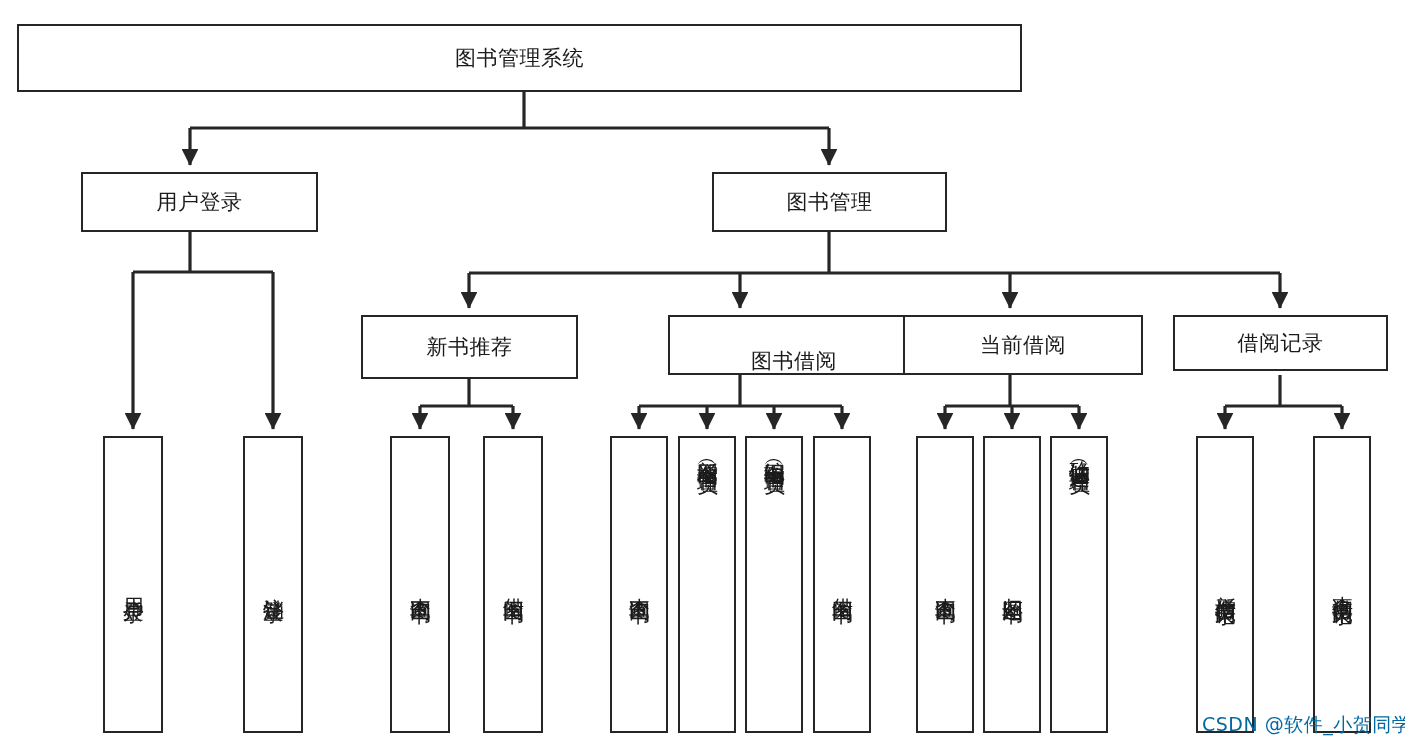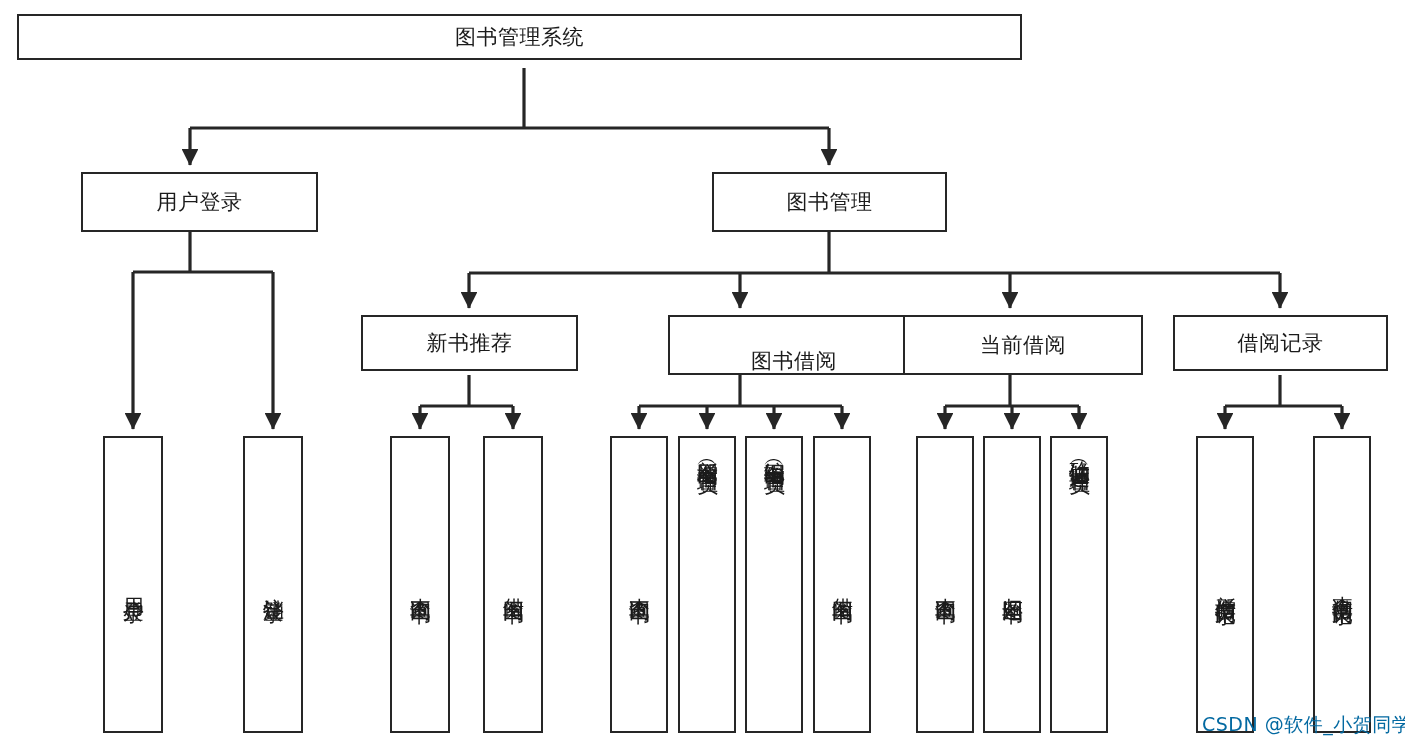--- a/index.html
+++ b/index.html
@@ -118,32 +118,32 @@
       <path d="M 1012 406 L 1012 429" marker-end="url(#arrow)"></path>
       <path d="M 1079 406 L 1079 429" marker-end="url(#arrow)"></path>
 
       <path d="M 1280 375 L 1280 406"></path>
       <path d="M 1225 406 L 1342 406"></path>
       <path d="M 1225 406 L 1225 429" marker-end="url(#arrow)"></path>
       <path d="M 1342 406 L 1342 429" marker-end="url(#arrow)"></path>
     </g>
   </svg>
 
-  <div class="node-box" style="left:17px; top:14px; width:1005px; height:46px;">
+  <div class="node-box" style="left:17px; top:24px; width:1005px; height:68px;">
     <span class="node-label">图书管理系统</span>
   </div>
 
   <div class="node-box" style="left:81px; top:172px; width:237px; height:60px;">
     <span class="node-label">用户登录</span>
   </div>
   <div class="node-box" style="left:712px; top:172px; width:235px; height:60px;">
     <span class="node-label">图书管理</span>
   </div>
 
-  <div class="node-box" style="left:361px; top:315px; width:217px; height:56px;">
+  <div class="node-box" style="left:361px; top:315px; width:217px; height:64px;">
     <span class="node-label">新书推荐</span>
   </div>
   <div class="node-box" style="left:668px; top:315px; width:252px; height:60px;align-items:flex-end;">
     <span class="node-label">图书借阅</span>
   </div>
   <div class="node-box" style="left:903px; top:315px; width:240px; height:60px;">
     <span class="node-label">当前借阅</span>
   </div>
   <div class="node-box" style="left:1173px; top:315px; width:215px; height:56px;">
     <span class="node-label">借阅记录</span>

